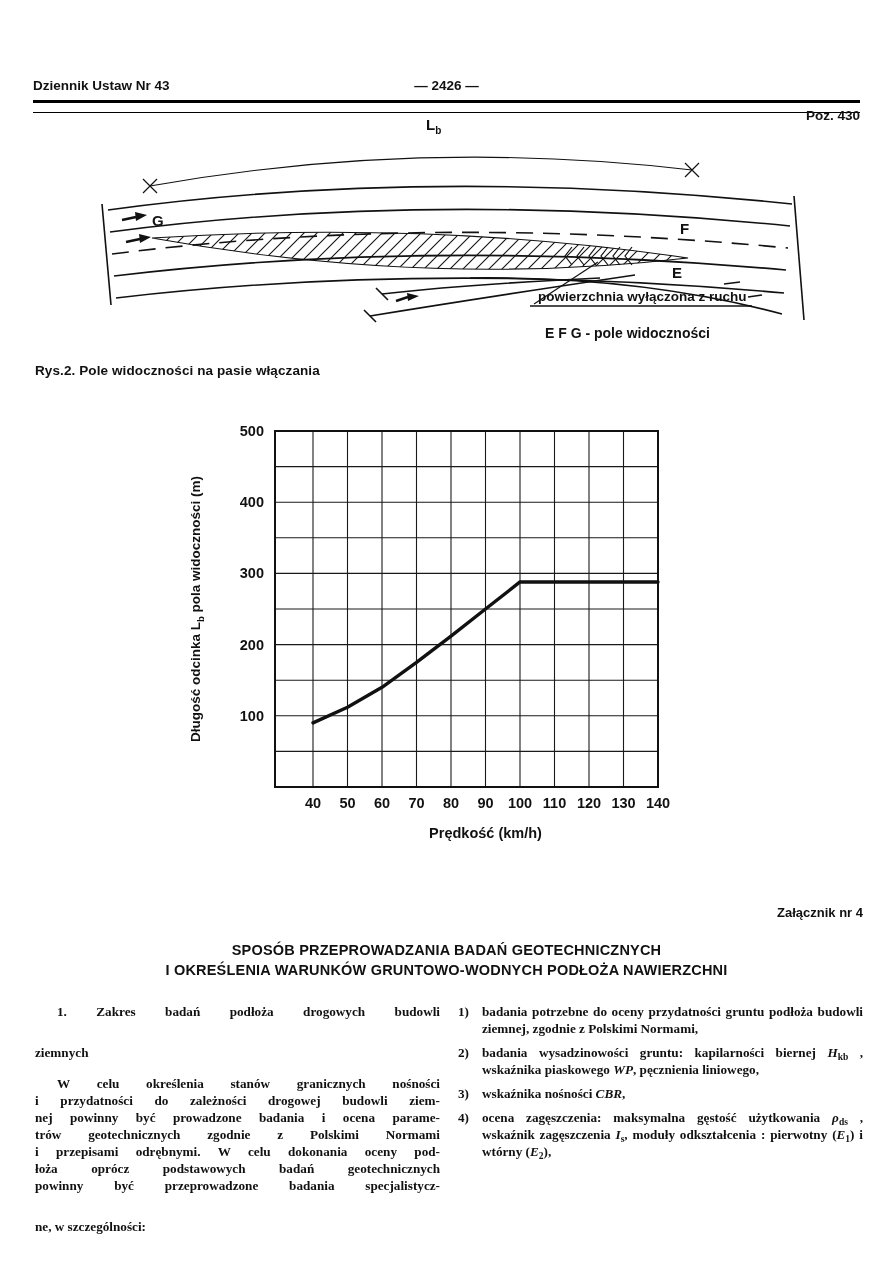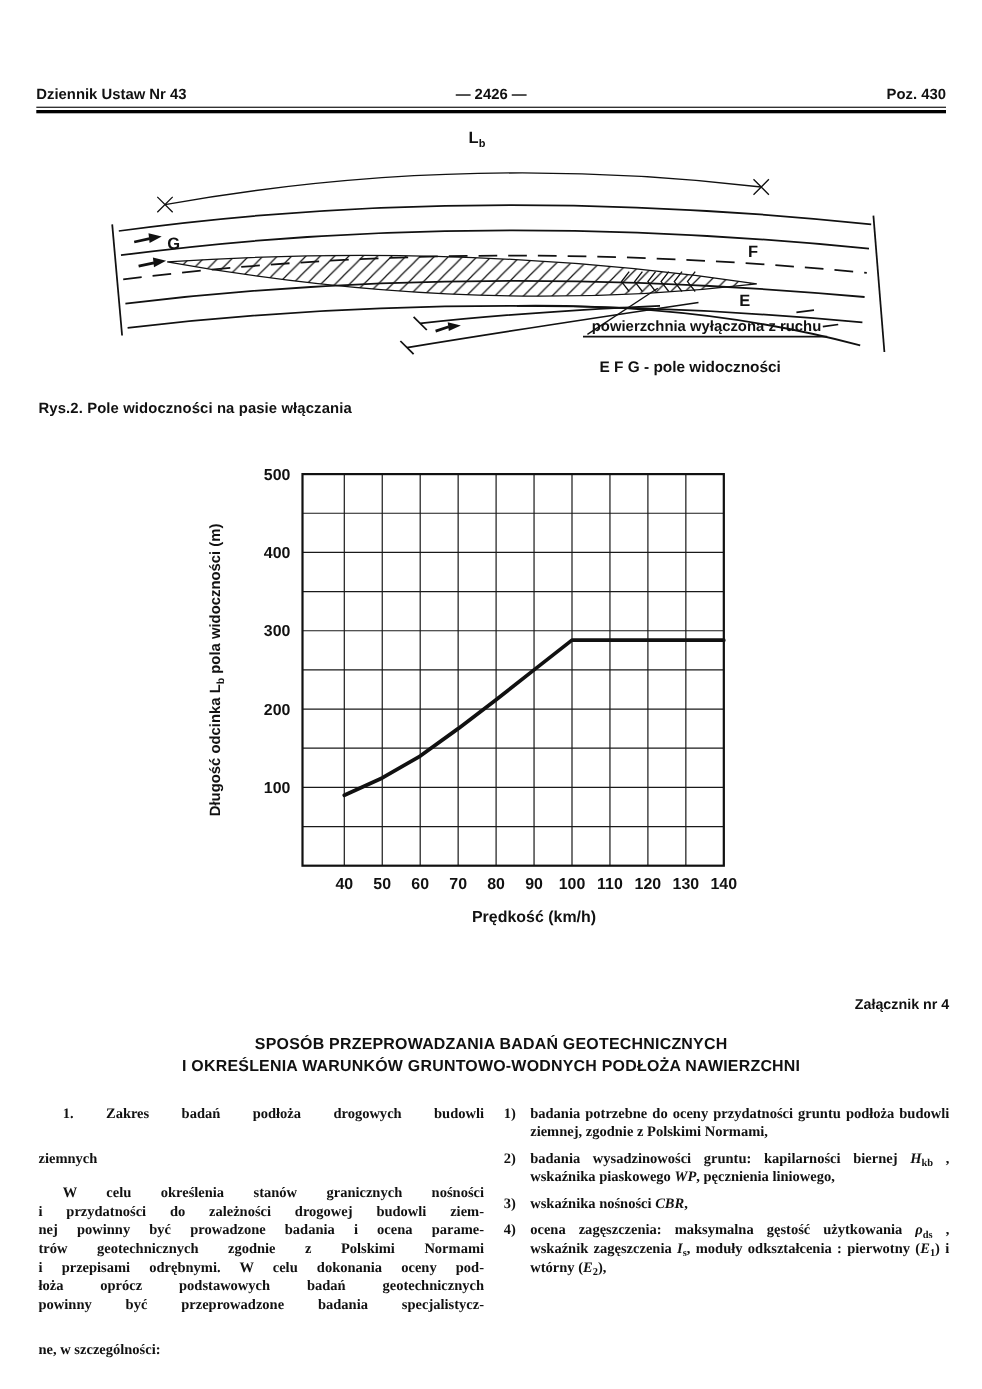--- a/index.html
+++ b/index.html
@@ -1,23 +1,23 @@
 <!DOCTYPE html>
 <html><head>
 <meta charset="utf-8">
 <style>
   html,body{margin:0;padding:0;background:#e8e8e8;}
   .page{position:relative;width:893px;height:1263px;background:#ffffff;margin:0 auto;
         font-family:"Liberation Sans",sans-serif;color:#111;overflow:hidden;}
   .abs{position:absolute;}
   
   .hdr{left:33px;top:78px;width:827px;font-size:13.5px;font-weight:bold;
-       border-bottom:1.5px solid #000;padding-bottom:4px;}
+       border-bottom:1.5px solid #000;padding-bottom:19px;}
   .hdr .c{position:absolute;left:0;right:0;text-align:center;}
-  .hdr .r{position:absolute;right:0;}
+  .hdr .r{position:absolute;right:0;margin-top:30px;}
   .rule2{left:33px;top:100px;width:827px;height:2.5px;background:#000;}
   
   .fig2{left:0;top:108px;}
   
   .cap{font-size:13.5px;font-weight:bold;letter-spacing:.1px;}
   .cap-rys2{left:35px;top:363px;}
   .cap-rys3{left:35px;top:866px;}
   .annex{right:30px;top:905px;font-size:13px;font-weight:bold;}
   .doctitle{left:0;top:940px;width:893px;text-align:center;font-size:14.5px;
             font-weight:bold;line-height:20px;letter-spacing:.2px;}

